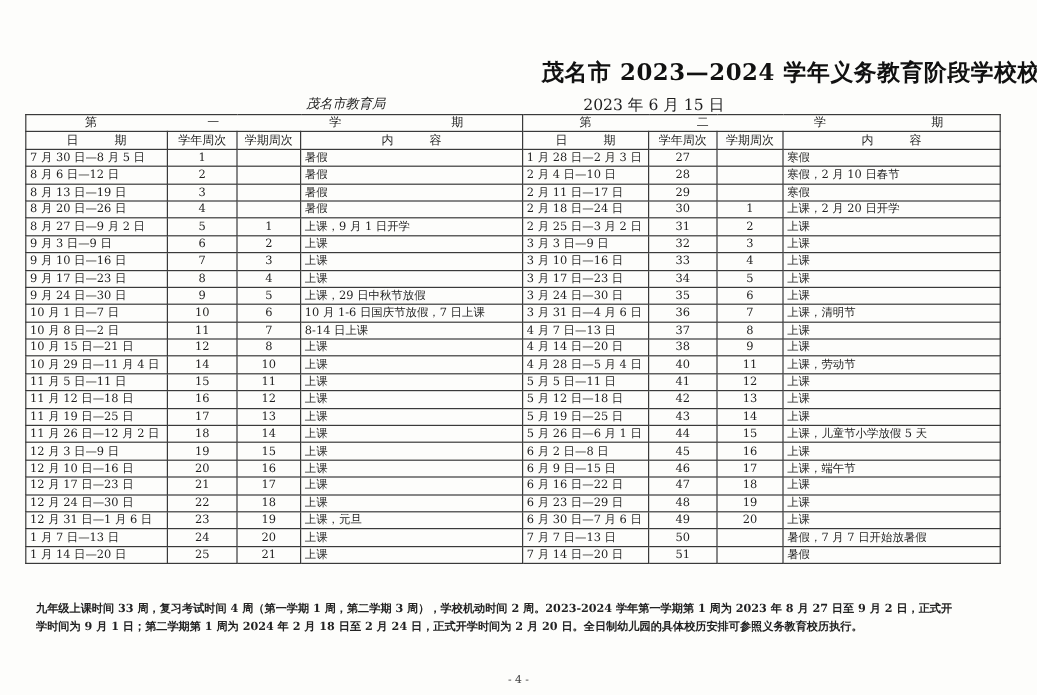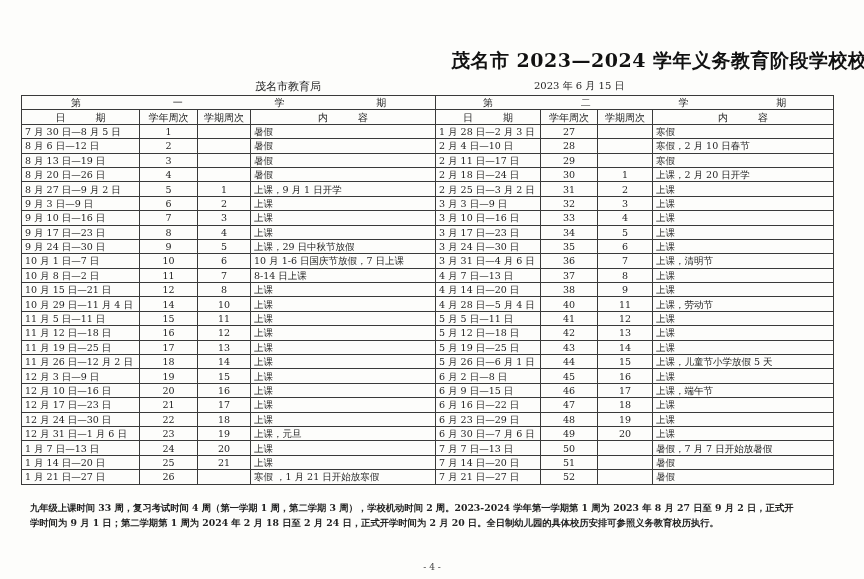--- a/index.html
+++ b/index.html
@@ -5,22 +5,22 @@
   html, body { margin:0; padding:0; }
   body {
     width:864px; height:579px; overflow:hidden; background:#fdfdfb;
     font-family:"DejaVu Serif","Liberation Serif",serif; color:#1e1e1e;
     position:relative;
   }
   .title {
     position:absolute; left:0; top:48px; width:864px; text-align:right;
     font-size:19px; font-weight:bold; letter-spacing:0.5px; color:#111;margin-left:23px;
   }
-  .issuer { position:absolute; top:79px; left:255px; font-size:11px; }
-  .date { position:absolute; top:79px; left:486px; font-size:10px;margin-left:48px; }
+  .issuer { position:absolute; top:79px; left:255px; font-size:11px;font-style:italic; }
+  .date { position:absolute; top:79px; left:486px; font-size:13px; }
   table.cal {
     position:absolute; left:21px; top:95px; width:812px;
     border-collapse:collapse; table-layout:fixed; font-size:9.5px;
   }
   table.cal td, table.cal th {
     border:1px solid #3a3a3a; height:13.4px; padding:0 3px; line-height:13px;
     white-space:nowrap; overflow:hidden; font-weight:normal;
   }
   table.cal th { text-align:center; font-size:10px; }
   table.cal .mid { border-left:1.5px solid #222; }
@@ -307,30 +307,20 @@
       <tr>
         <td class="l">1 月 14 日—20 日</td>
         <td class="c">25</td>
         <td class="c">21</td>
         <td class="l">上课</td>
         <td class="l mid">7 月 14 日—20 日</td>
         <td class="c">51</td>
         <td class="c"></td>
         <td class="l">暑假</td>
       </tr>
-      <tr>
-        <td class="l">1 月 21 日—27 日</td>
-        <td class="c">26</td>
-        <td class="c"></td>
-        <td class="l">寒假 ，1 月 21 日开始放寒假</td>
-        <td class="l mid">7 月 21 日—27 日</td>
-        <td class="c">52</td>
-        <td class="c"></td>
-        <td class="l">暑假</td>
-      </tr>
     </tbody>
 </table>
 
 <div class="note">
   <p>九年级上课时间 33 周，复习考试时间 4 周（第一学期 1 周，第二学期 3 周），学校机动时间 2 周。2023-2024 学年第一学期第 1 周为 2023 年 8 月 27 日至 9 月 2 日，正式开</p>
   <p>学时间为 9 月 1 日；第二学期第 1 周为 2024 年 2 月 18 日至 2 月 24 日，正式开学时间为 2 月 20 日。全日制幼儿园的具体校历安排可参照义务教育校历执行。</p>
 </div>
 
 <div class="pageno">- 4 -</div>
 

